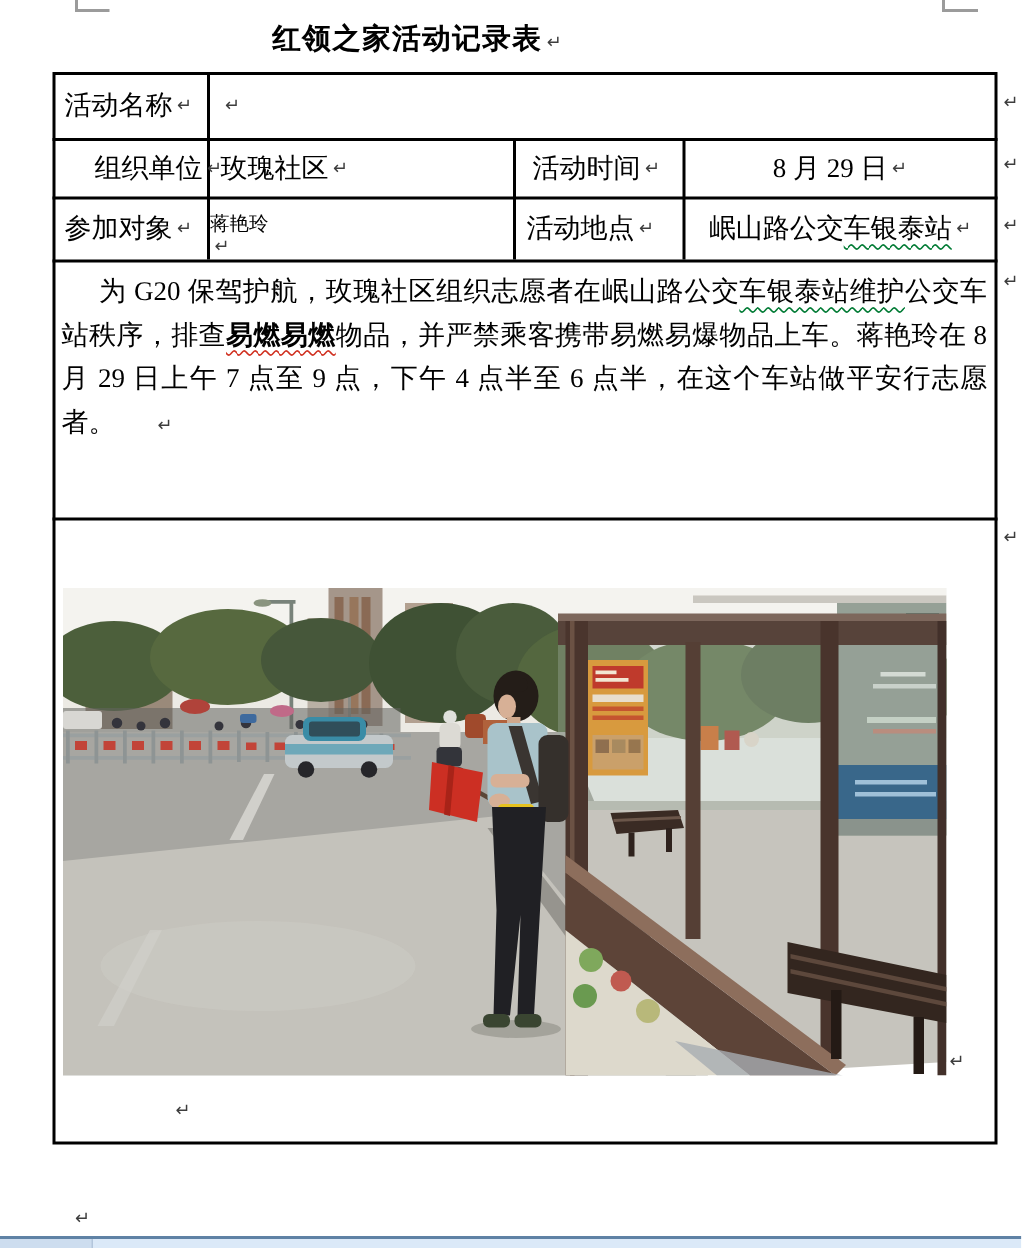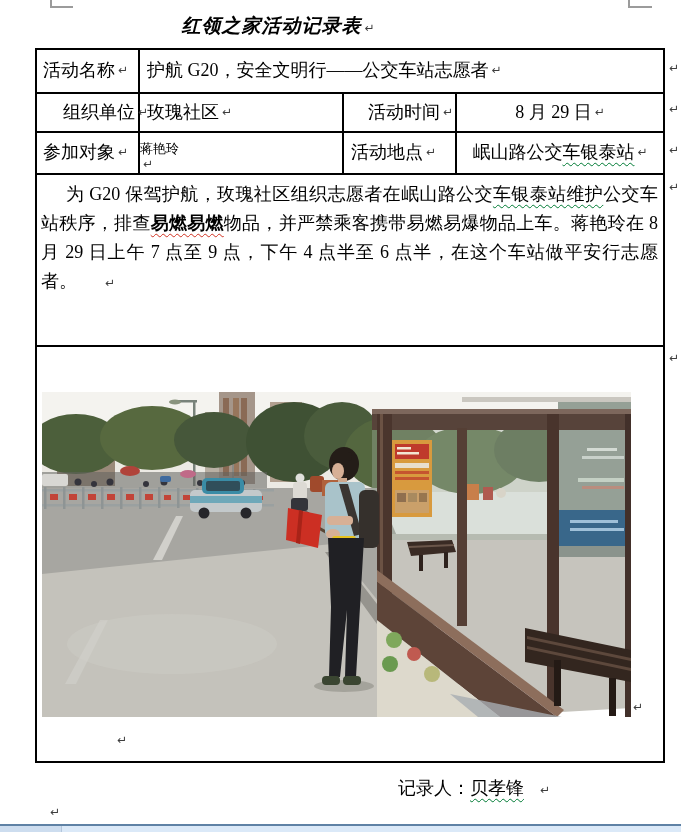--- a/index.html
+++ b/index.html
@@ -2,21 +2,21 @@
 <html><head>
 <meta charset="utf-8">
 <style>
   html,body{margin:0;padding:0;background:#fff;}
   .page{position:relative;width:681px;height:832px;background:#ffffff;overflow:hidden;
         font-family:"Liberation Serif","DejaVu Serif",serif;color:#000;}
   
   .cm{position:absolute;background:#9b9b9b;}
   
   .title-wrap{position:absolute;left:0;top:13px;width:556px;text-align:center;white-space:nowrap;}
-  .doc-title{font-weight:bold;font-size:19px;letter-spacing:1px;font-style:italic;}
+  .doc-title{font-weight:bold;font-size:19px;letter-spacing:1px;}
   
   .pm{color:#3d3d3d;font-size:12px;line-height:1;font-family:"DejaVu Sans","Liberation Sans",sans-serif;}
   .pm-inline{display:inline-block;margin-left:3px;vertical-align:baseline;font-weight:normal;}
   .pm-abs{position:absolute;}
   
   .tframe{position:absolute;left:35px;top:48px;width:630px;height:715px;border:2px solid #000;box-sizing:border-box;}
   .hline,.vline{position:absolute;background:#000;}
   
   .cell{position:absolute;display:flex;align-items:center;font-size:18px;white-space:nowrap;}
   .center{justify-content:center;text-align:right;}
@@ -57,33 +57,32 @@
   <div class="hline" style="left:35px;top:345px;width:630px;height:1.5px;"></div>
   <div class="vline" style="left:138px;top:48px;width:1.5px;height:125px;"></div>
   <div class="vline" style="left:342px;top:92px;width:1.5px;height:81px;"></div>
   <div class="vline" style="left:455px;top:92px;width:1.5px;height:81px;"></div>
 
   <div class="cell" style="left:35px;top:48px;width:103px;height:44px;padding-left:8px;">
     <span>活动名称</span>
       <span class="pm pm-inline">↵</span>
   </div>
   <div class="cell" style="left:140px;top:48px;width:525px;height:44px;padding-left:7px;">
-    <span>护航 G20，安全文明行——公交车站志愿者</span>
       <span class="pm pm-inline">↵</span>
   </div>
 
   <div class="cell" style="left:35px;top:92px;width:103px;height:39px;padding-left:8px;margin-left:20px;">
     <span>组织单位</span>
       <span class="pm pm-inline">↵</span>
   </div>
   <div class="cell" style="left:140px;top:92px;width:202px;height:39px;padding-left:7px;">
     <span>玫瑰社区</span>
       <span class="pm pm-inline">↵</span>
   </div>
-  <div class="cell" style="left:344px;top:92px;width:111px;height:39px;padding-left:24px;">
+  <div class="cell" style="left:344px;top:92px;width:111px;height:39px;padding-left:11px;">
     <span>活动时间</span>
       <span class="pm pm-inline">↵</span>
   </div>
   <div class="cell center" style="left:455px;top:92px;width:210px;height:39px;">
     <span>8 月 29 日</span>
       <span class="pm pm-inline">↵</span>
   </div>
 
   <div class="cell" style="left:35px;top:131px;width:103px;height:42px;padding-left:8px;">
     <span>参加对象</span>
@@ -310,23 +309,20 @@
 
   <span class="pm pm-abs" style="left:633px;top:701px;">↵</span>
   <span class="pm pm-abs" style="left:117px;top:734px;">↵</span>
 
   <span class="pm pm-abs" style="left:669px;top:62px;">↵</span>
   <span class="pm pm-abs" style="left:669px;top:103px;">↵</span>
   <span class="pm pm-abs" style="left:669px;top:144px;">↵</span>
   <span class="pm pm-abs" style="left:669px;top:181px;">↵</span>
   <span class="pm pm-abs" style="left:669px;top:352px;">↵</span>
 
-  <div class="footer-line">
-    <span>记录人：</span><span class="wavy-g">贝孝锋</span><span class="pm pm-inline" style="margin-left:16px;">↵</span>
-  </div>
 
   <span class="pm pm-abs" style="left:50px;top:806px;">↵</span>
 
   <div class="bottom-line"></div>
   <div class="bottom-strip"></div>
   <div class="bottom-strip-left"></div>
 
 </div>
 
 </body></html>

